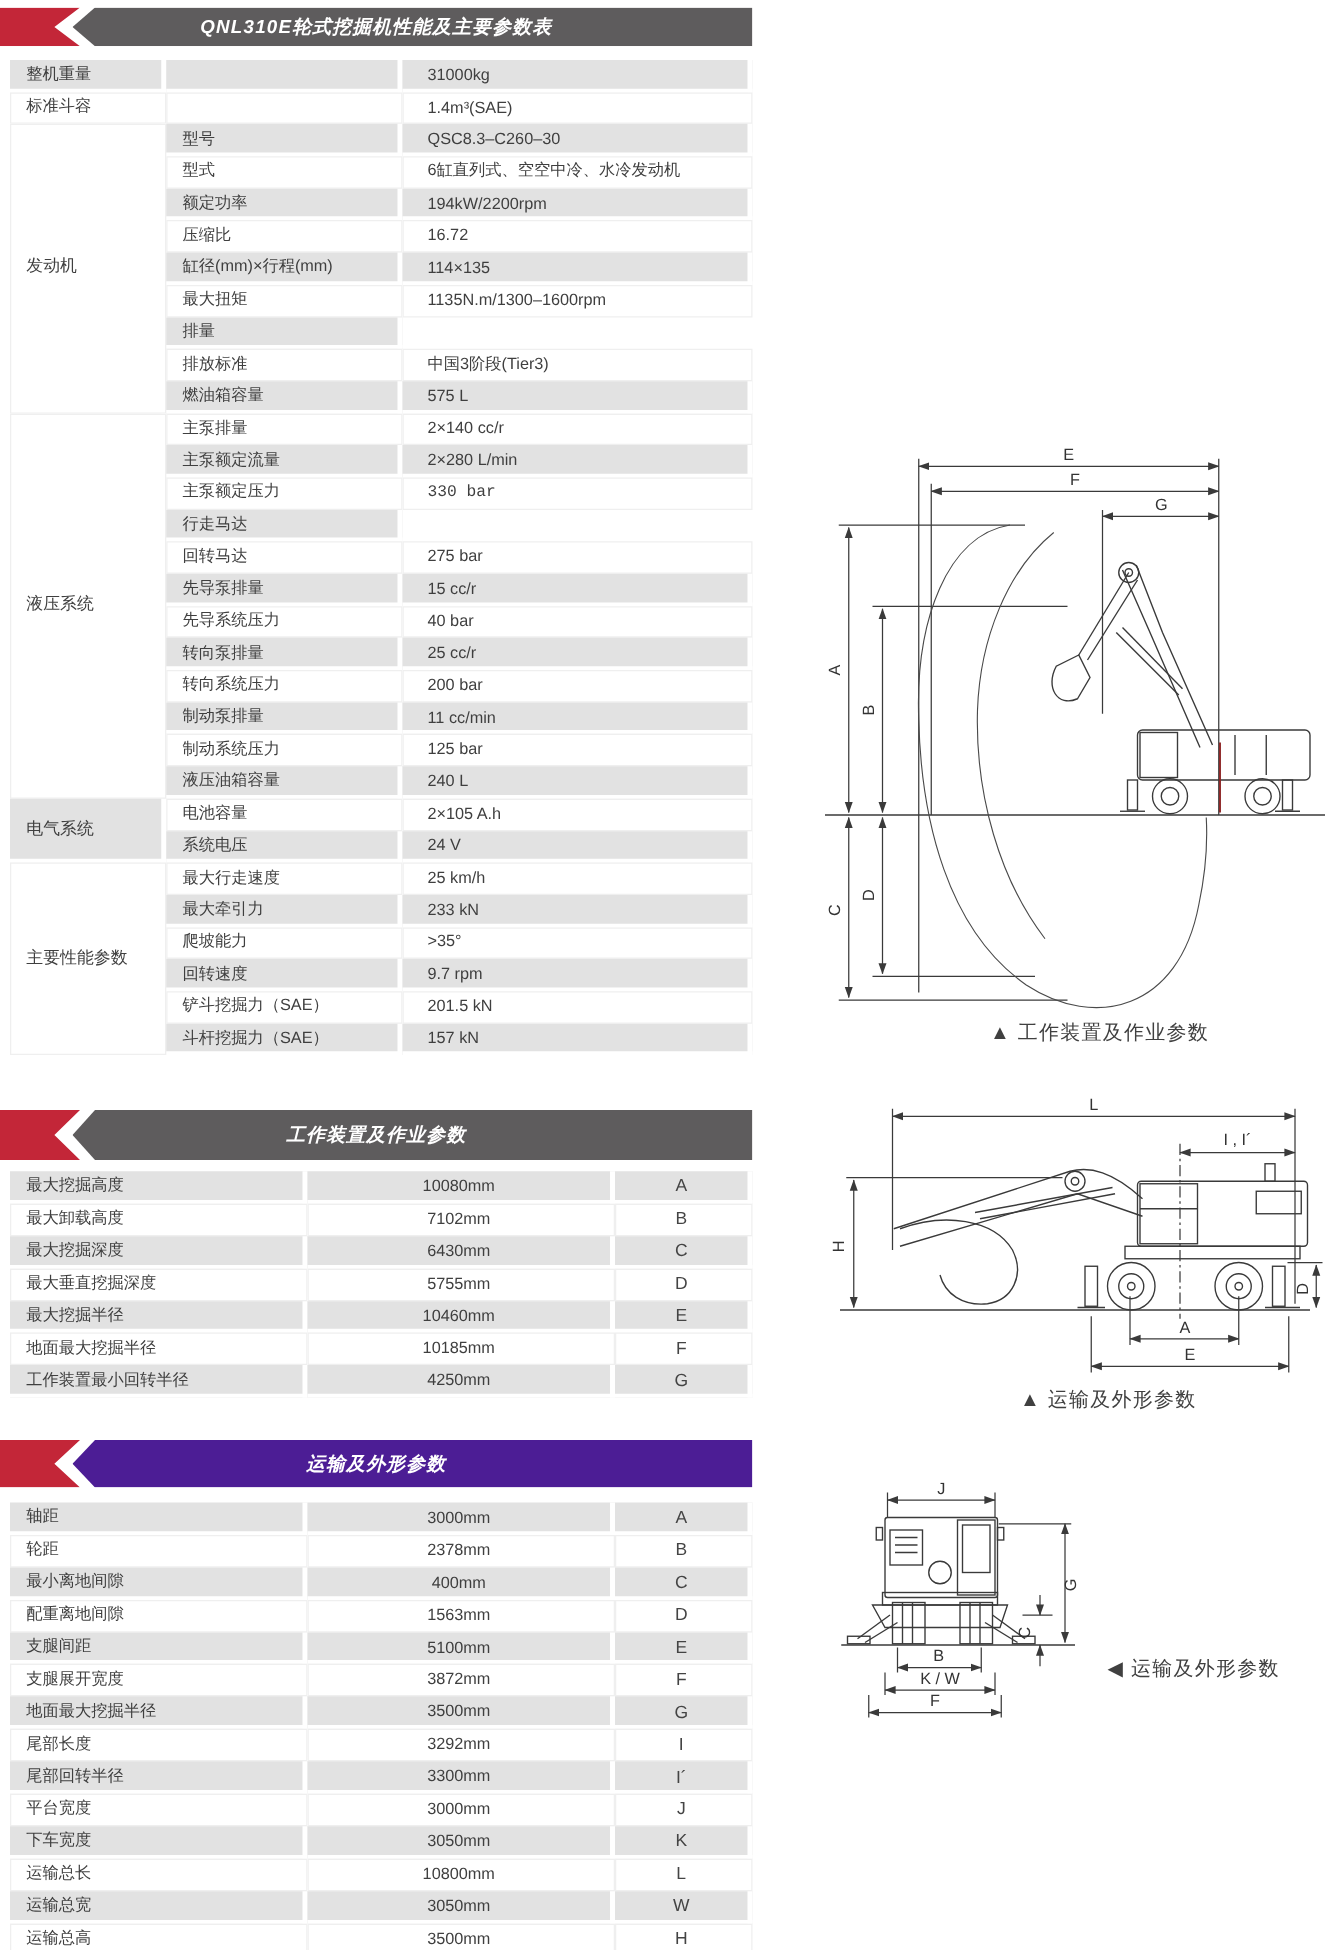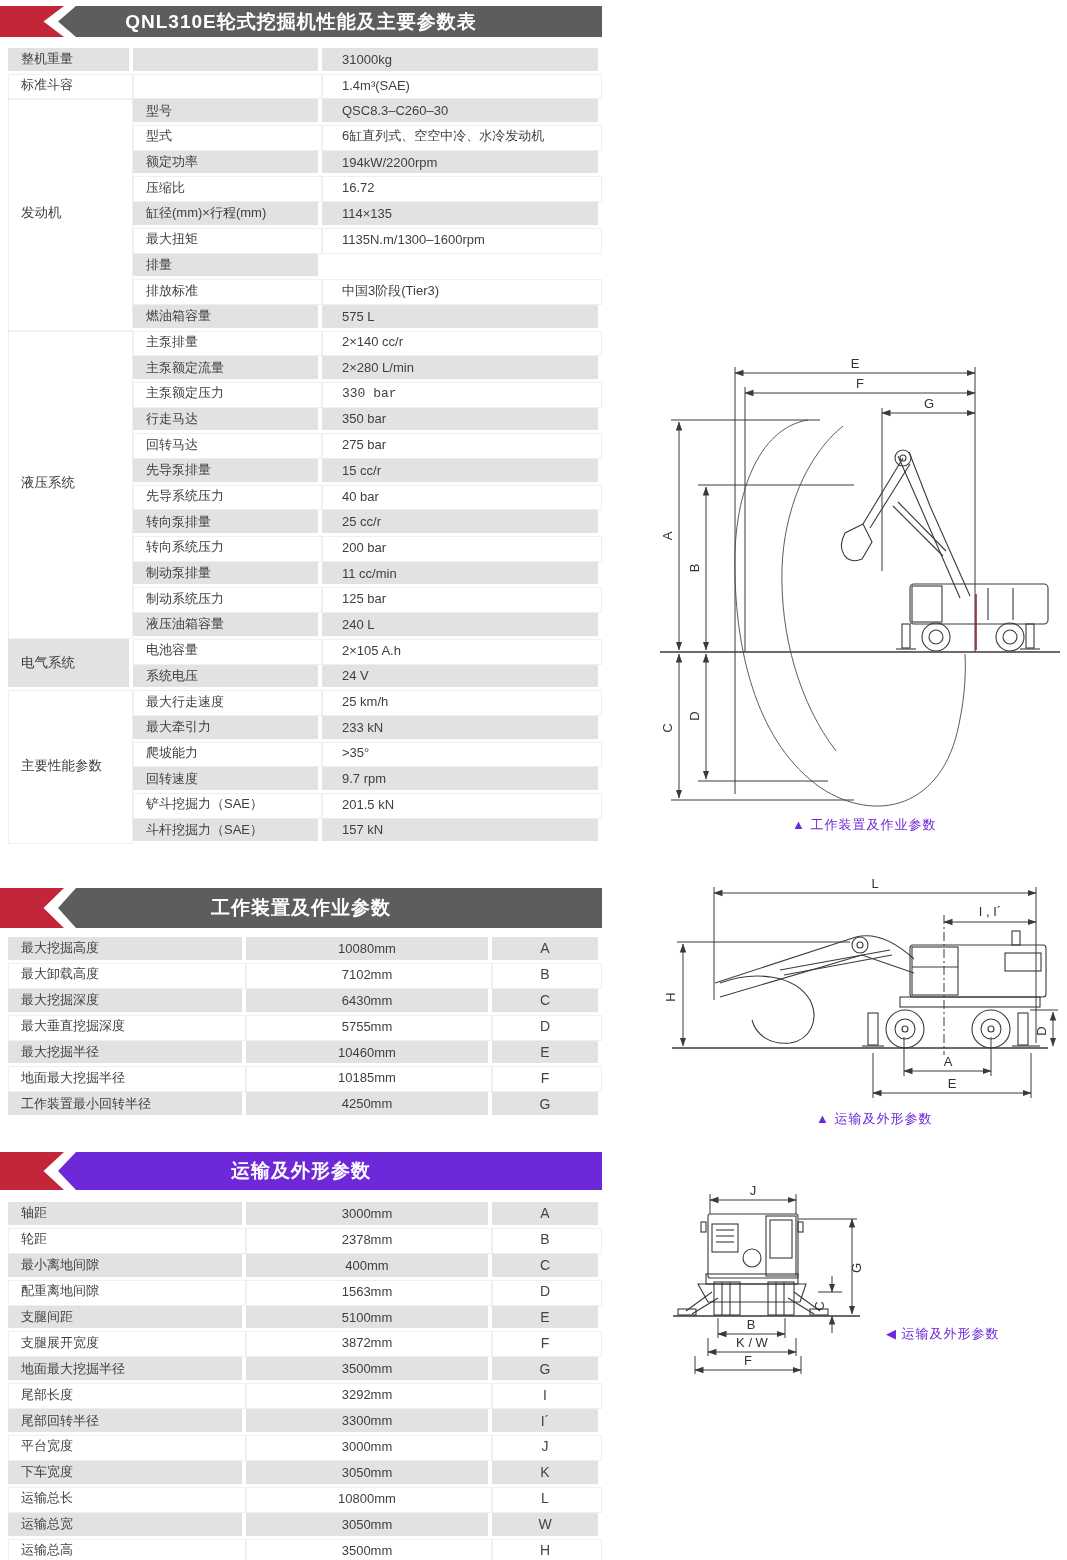--- a/index.html
+++ b/index.html
@@ -5,40 +5,40 @@
   html,body{margin:0;padding:0;background:#ffffff;}
   .page{position:relative;width:1067px;height:1560px;background:#fff;overflow:hidden;
         font-family:"Liberation Sans","DejaVu Sans",sans-serif;color:#3f3f3f;}
 
   
   .bar{position:absolute;left:0;width:602px;}
   .bar .red{position:absolute;left:0;top:0;width:64px;height:100%;
             clip-path:polygon(0 0,100% 0,68% 50%,100% 100%,0 100%);}
   .bar .grey{position:absolute;inset:0;display:flex;align-items:center;justify-content:center;
              clip-path:polygon(76px 0,100% 0,100% 100%,76px 100%,58px 50%);}
-  .bar .title{color:#fff;font-size:19px;font-weight:bold;letter-spacing:1px;}
+  .bar .title{color:#fff;font-size:15px;font-weight:bold;letter-spacing:1px;font-style:italic;}
 
   
   .grid{position:absolute;left:8px;display:grid;background:#fff;}
   #main-table{top:48px;grid-template-columns:125px 189px 280px;grid-auto-rows:25.7px;}
   #work-table{top:937px;grid-template-columns:238px 246px 110px;grid-auto-rows:25.9px;}
   #transport-table{top:1202px;grid-template-columns:238px 246px 110px;grid-auto-rows:25.9px;}
   .cell{display:flex;align-items:center;font-size:13px;box-sizing:border-box;
         border-right:4px solid #fff;border-bottom:3px solid #fff;overflow:hidden;white-space:nowrap;}
   .cell.g{background:#e2e2e2;}
   .cell.w{background:#fff;outline:1px solid #efefef;outline-offset:-1px;}
   .cell.lab{padding-left:13px;}
   .cell.val{padding-left:20px;}
   .cell.cen{justify-content:center;padding-left:0;}
   .cell.key{justify-content:center;font-size:14px;color:#444;}
   .cell.grp{padding-left:13px;font-size:13.5px;}
 
   
   .diagram{position:absolute;}
-  .caption{position:absolute;font-size:13px;color:#6d28d9;white-space:nowrap;letter-spacing:1px;}
+  .caption{position:absolute;font-size:16px;color:#404040;white-space:nowrap;letter-spacing:1px;}
   svg text{font-family:"Liberation Sans","DejaVu Sans",sans-serif;}
 </style>
 </head>
 <body>
 
 <div class="page">
 
   <div class="bar" style="top:6px;height:31px;">
     <div class="red" style="background:#c32638;"></div>
     <div class="grey" style="background:#5e5c5d;">
@@ -48,21 +48,21 @@
 
   <div class="bar" style="top:888px;height:40px;">
     <div class="red" style="background:#c32638;"></div>
     <div class="grey" style="background:#5e5c5d;">
       <span class="title">工作装置及作业参数</span>
     </div>
   </div>
 
   <div class="bar" style="top:1152px;height:38px;">
     <div class="red" style="background:#c32638;"></div>
-    <div class="grey" style="background:#6d28d9;">
+    <div class="grey" style="background:#4c1d95;">
       <span class="title">运输及外形参数</span>
     </div>
   </div>
 
   <div class="grid" id="main-table">
       <div class="cell lab g" style="grid-area: 1 / 1;">整机重量</div>
       <div class="cell g" style="grid-area: 1 / 2;"></div>
       <div class="cell val g" style="grid-area: 1 / 3;">31000kg</div>
       <div class="cell lab w" style="grid-area: 2 / 1;">标准斗容</div>
       <div class="cell w" style="grid-area: 2 / 2;"></div>
@@ -86,21 +86,20 @@
       <div class="cell lab g" style="grid-area: 11 / 2;">燃油箱容量</div>
       <div class="cell val g" style="grid-area: 11 / 3;">575 L</div>
       <div class="cell grp w" style="grid-area: 12 / 1 / span 12;">液压系统</div>
       <div class="cell lab w" style="grid-area: 12 / 2;">主泵排量</div>
       <div class="cell val w" style="grid-area: 12 / 3;">2×140 cc/r</div>
       <div class="cell lab g" style="grid-area: 13 / 2;">主泵额定流量</div>
       <div class="cell val g" style="grid-area: 13 / 3;">2×280 L/min</div>
       <div class="cell lab w" style="grid-area: 14 / 2;">主泵额定压力</div>
       <div class="cell val w" style="grid-area: 14 / 3; font-family: Liberation Mono, monospace;">330 bar</div>
       <div class="cell lab g" style="grid-area: 15 / 2;">行走马达</div>
-      <div class="cell val g" style="grid-area: 15 / 3;">350 bar</div>
       <div class="cell lab w" style="grid-area: 16 / 2;">回转马达</div>
       <div class="cell val w" style="grid-area: 16 / 3;">275 bar</div>
       <div class="cell lab g" style="grid-area: 17 / 2;">先导泵排量</div>
       <div class="cell val g" style="grid-area: 17 / 3;">15 cc/r</div>
       <div class="cell lab w" style="grid-area: 18 / 2;">先导系统压力</div>
       <div class="cell val w" style="grid-area: 18 / 3;">40 bar</div>
       <div class="cell lab g" style="grid-area: 19 / 2;">转向泵排量</div>
       <div class="cell val g" style="grid-area: 19 / 3;">25 cc/r</div>
       <div class="cell lab w" style="grid-area: 20 / 2;">转向系统压力</div>
       <div class="cell val w" style="grid-area: 20 / 3;">200 bar</div>

